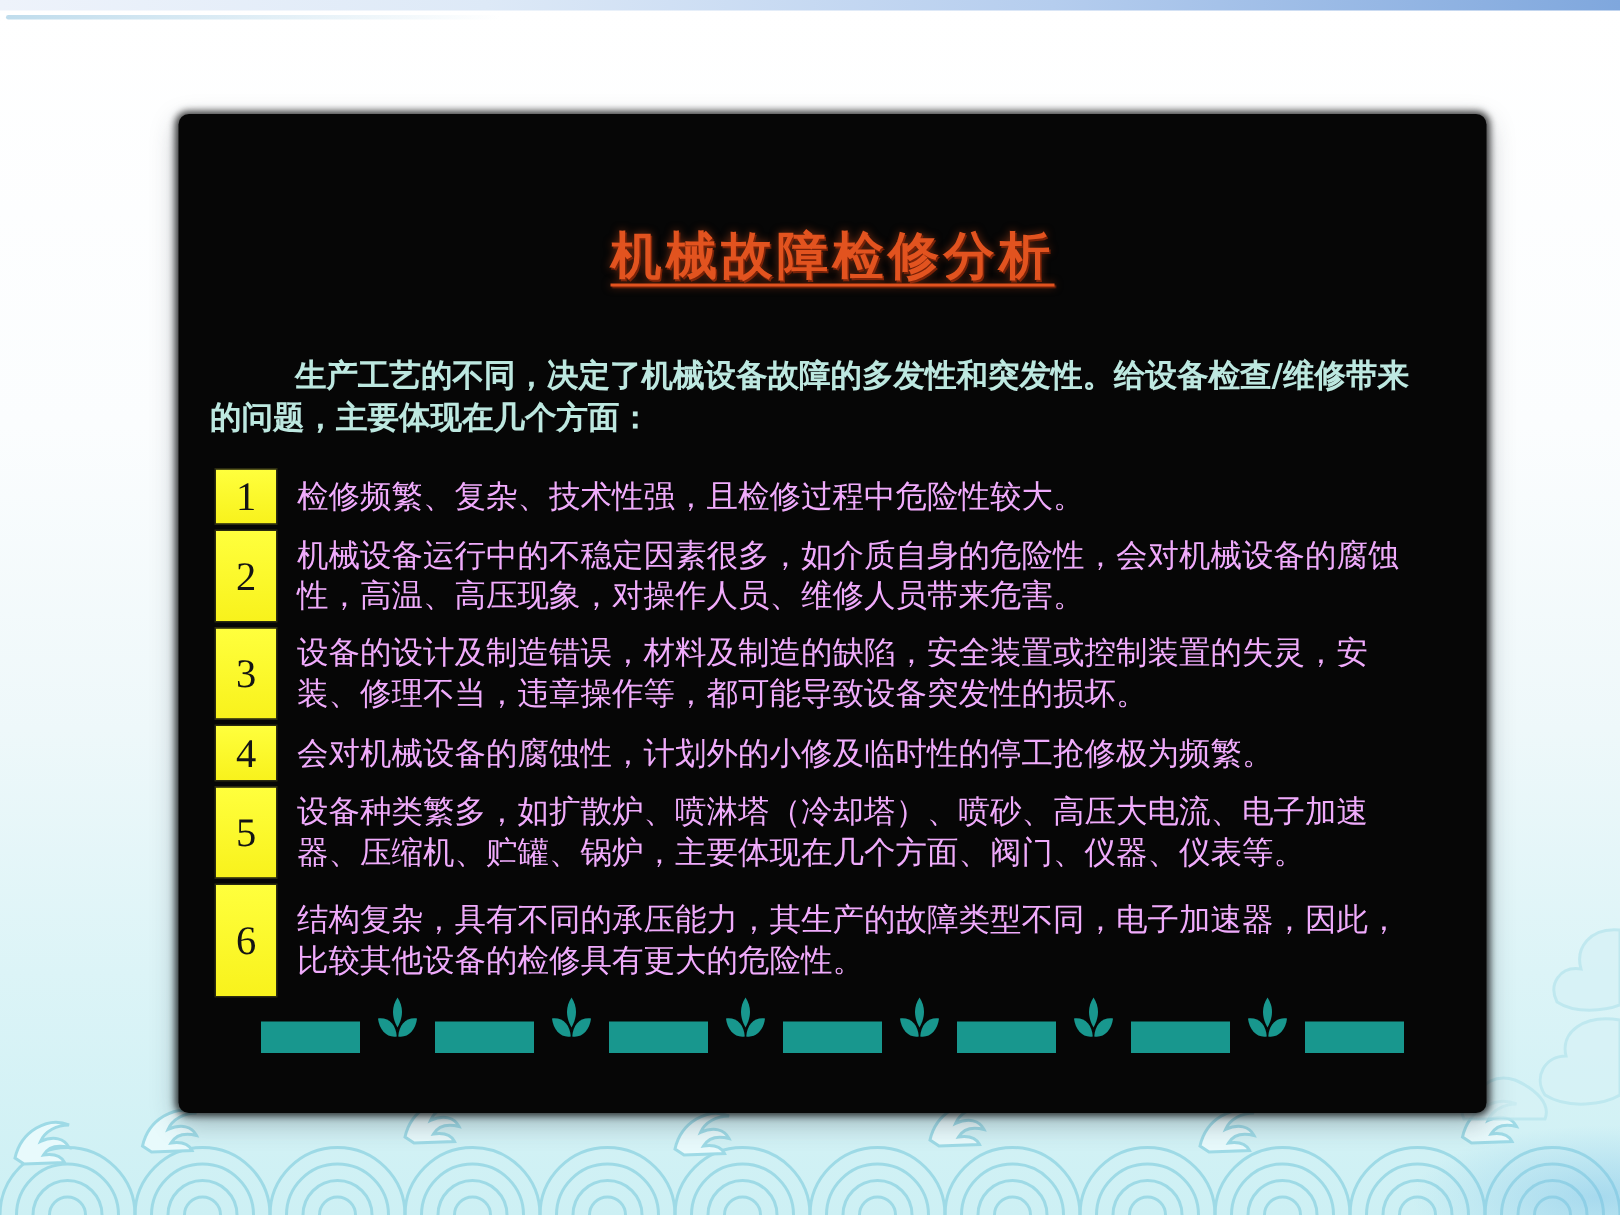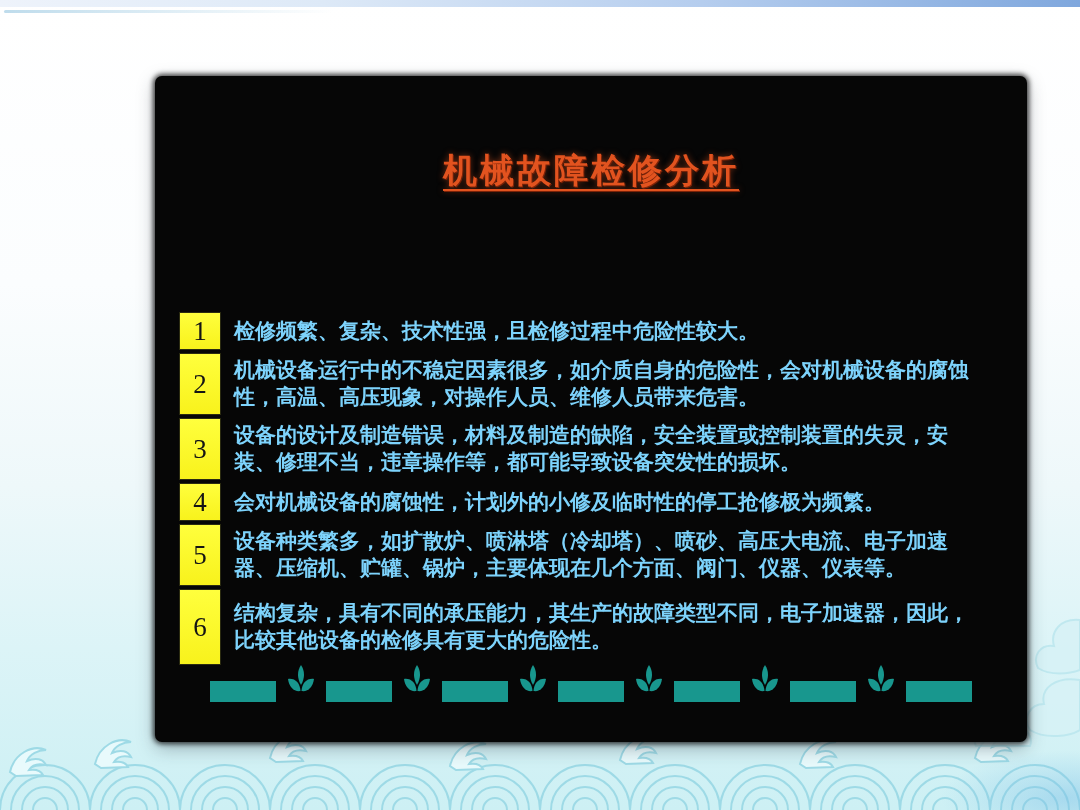--- a/index.html
+++ b/index.html
@@ -25,21 +25,20 @@
   .corner-tint {
     position:absolute; right:0; bottom:0; width:140px; height:60px;
     background:radial-gradient(ellipse at 90% 80%, rgba(120,190,230,.45) 0%, rgba(120,190,230,0) 70%);
   }
 
   
   .slide {
     position:absolute; left:119px; top:76px; width:872px; height:666px;
     background:#060606; border-radius:7px;
     box-shadow:0 0 5px 2px rgba(10,10,10,.75), 0 6px 18px rgba(40,50,60,.35);
-    margin-left:36px;
   }
   .slide-title {
     position:absolute; top:72px; left:0; width:100%;
     text-align:center; font-size:34px; font-weight:bold; letter-spacing:3px;
     color:#e2531f;
     text-decoration:underline; text-underline-offset:7px; text-decoration-thickness:2px;
     text-shadow:1px 1px 0 #7a2208, 0 0 6px rgba(226,83,31,.55);
   }
   .slide-intro {
     position:absolute; top:160px; left:21px; width:812px;
@@ -54,21 +53,21 @@
   .num-cell {
     flex:0 0 42px; background:linear-gradient(180deg,#ffff3d,#f8f21c);
     border:1px solid #2b2b10;
     display:flex; align-items:center; justify-content:center;
     font-family:"Liberation Serif","DejaVu Serif",serif;
     font-size:27px; color:#141414;
   }
   .text-cell {
     flex:0 0 auto; width:766px; padding-left:13px;
     display:flex; align-items:center;
-    font-size:21px; line-height:27px; font-weight:bold; color:#7dd3fc;
+    font-size:21px; line-height:27px; font-weight:normal; color:#f0abfc;
   }
   .row-h1 { min-height:38px; }
   .row-h2 { min-height:62px; }
   .row-h6 { min-height:76px; }
 
   
   .decor {
     position:absolute; bottom:38px; left:0; width:100%;
     display:flex; justify-content:center; align-items:center; gap:10px;
   }
@@ -120,20 +119,21 @@
     <path d="M110 100 C86 96 70 108 74 124 C60 124 52 138 60 150 C76 160 100 156 110 150 Z"></path>
     <path d="M40 140 C28 136 16 142 16 152 C8 152 2 158 6 166 L60 166 C64 156 54 146 40 140 Z"></path>
   </g>
 </svg>
 <div class="corner-tint"></div>
 
 <div class="slide">
 
   <div class="slide-title">机械故障检修分析</div>
 
+  <div class="slide-intro">生产工艺的不同，决定了机械设备故障的多发性和突发性。给设备检查/维修带来的问题，主要体现在几个方面：</div>
 
   <div class="fault-list">
     <div class="fault-row row-h1">
       <div class="num-cell">1</div>
       <div class="text-cell">
           <span>检修频繁、复杂、技术性强，且检修过程中危险性较大。</span>
         </div>
     </div>
     <div class="fault-row row-h2">
       <div class="num-cell">2</div>

